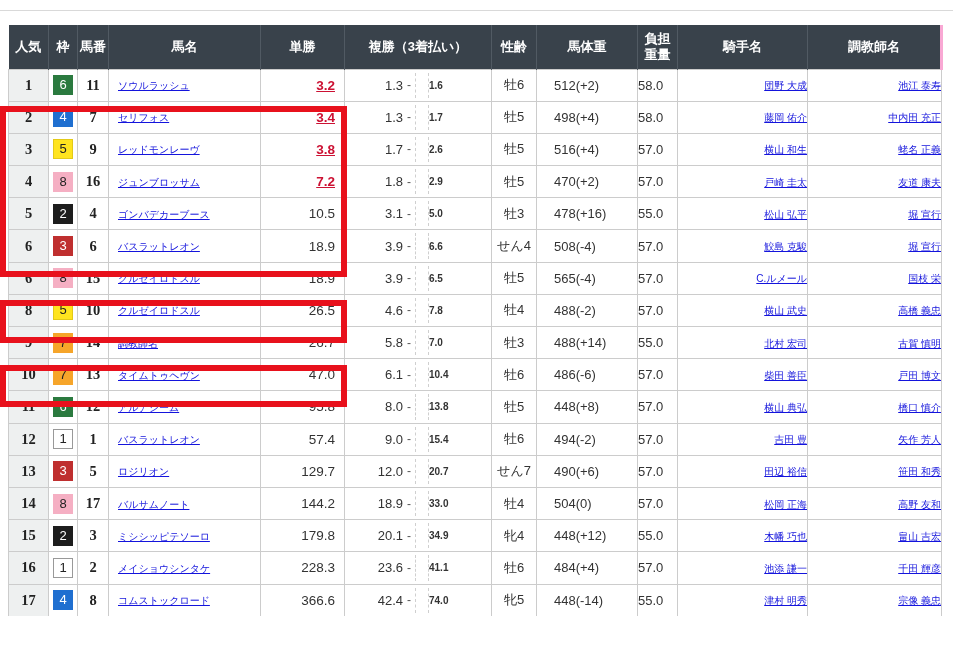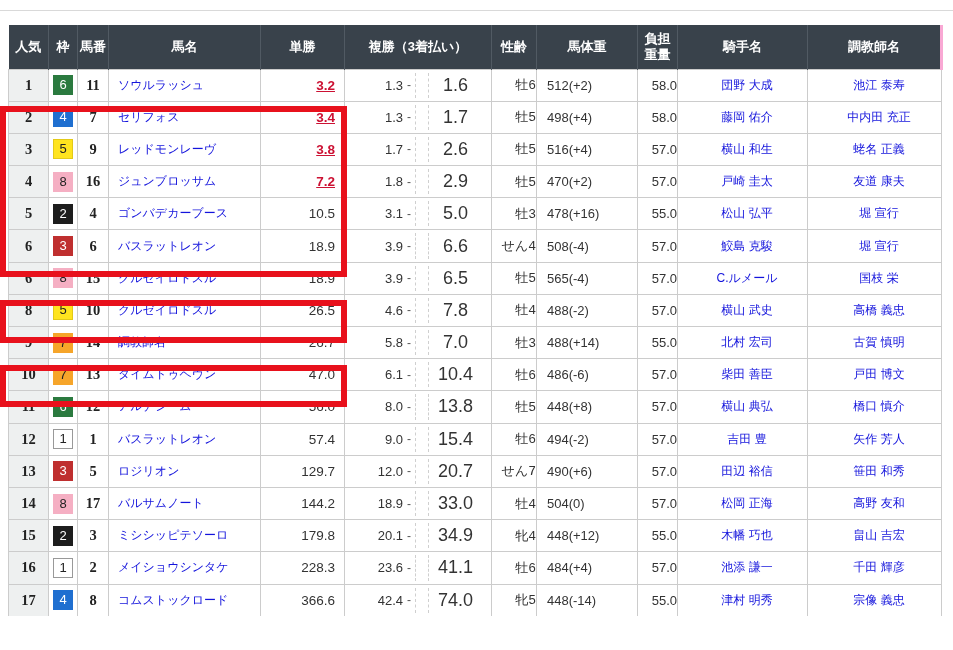--- a/index.html
+++ b/index.html
@@ -42,34 +42,34 @@
   td.frame { text-align:center; }
   .frame-badge {
     display:inline-block; width:20px; height:20px; line-height:18px;
     font-size:13px; text-align:center; border:1px solid transparent;
   }
   td.num {
     text-align:center; font-family:"Liberation Serif","DejaVu Serif",serif;
     font-weight:bold; font-size:14.5px; color:#222;
   }
   td.horse { text-align:left; padding-left:9px; }
-  a.lnk { color:var(--link,#1414dc); font-size:12px; cursor:pointer; }
+  a.lnk { color:var(--link,#1414dc); text-decoration:underline; font-size:10px; cursor:pointer; }
   td.win { text-align:right; padding-right:9px; font-size:13.5px; }
   td.win .win-val.hot { color:var(--hot,#cc1133); font-weight:bold;text-decoration:underline; }
   td.place { padding:0; }
   .place-cell { display:flex; align-items:center; height:100%; }
   .pl-low  { flex:0 0 58px; text-align:right; font-size:13px; }
   .pl-dash { flex:0 0 12px; text-align:center; color:#555; font-size:12px; }
   .pl-gap  { flex:0 0 14px; align-self:stretch; margin:3px 0;
              border-left:1px dashed #cfcfcf; border-right:1px dashed #cfcfcf; }
-  .pl-high { flex:1; text-align:center; padding-right:9px; font-size:18px; }
-  td.sexage { text-align:right;font-family:Liberation Mono, monospace; }
-  td.bweight { text-align:left; padding-left:10px; }
-  td.impost { text-align:right; }
-  td.jockey, td.trainer { text-align:center; padding-left:9px; }
+  .pl-high { flex:1; text-align:left; padding-right:9px; font-size:10px;font-weight:bold; }
+  td.sexage { text-align:center; }
+  td.bweight { text-align:left; padding-left:17px; }
+  td.impost { text-align:left; }
+  td.jockey, td.trainer { text-align:right; padding-left:9px; }
 
   
   .overlay { position:absolute; left:0; top:0; width:953px; height:650px; pointer-events:none; }
   .hlbox { position:absolute; border:6px solid var(--hl,#e8111c); }
 </style>
 </head>
 <body>
 
 <div class="page">
   <hr class="title-rule">
@@ -303,21 +303,21 @@
     <td class="bweight">486(-6)</td>
     <td class="impost">57.0</td>
     <td class="jockey"><a class="lnk">柴田 善臣</a></td>
     <td class="trainer"><a class="lnk">戸田 博文</a></td>
   </tr>
           <tr>
     <td class="rank">11</td>
     <td class="frame"><span class="frame-badge" style="background: rgb(43, 122, 63); color: rgb(255, 255, 255); border-color: rgb(43, 122, 63);">6</span></td>
     <td class="num">12</td>
     <td class="horse"><a class="lnk">アルナシーム</a></td>
-    <td class="win"><span class="win-val">56.0</span></td>
+    <td class="win"><span class="win-val">95.8</span></td>
     <td class="place">
       <div class="place-cell">
         <span class="pl-low">8.0</span>
         <span class="pl-dash">-</span>
         <span class="pl-gap"></span>
         <span class="pl-high">13.8</span>
       </div>
     </td>
     <td class="sexage">牡5</td>
     <td class="bweight">448(+8)</td>

